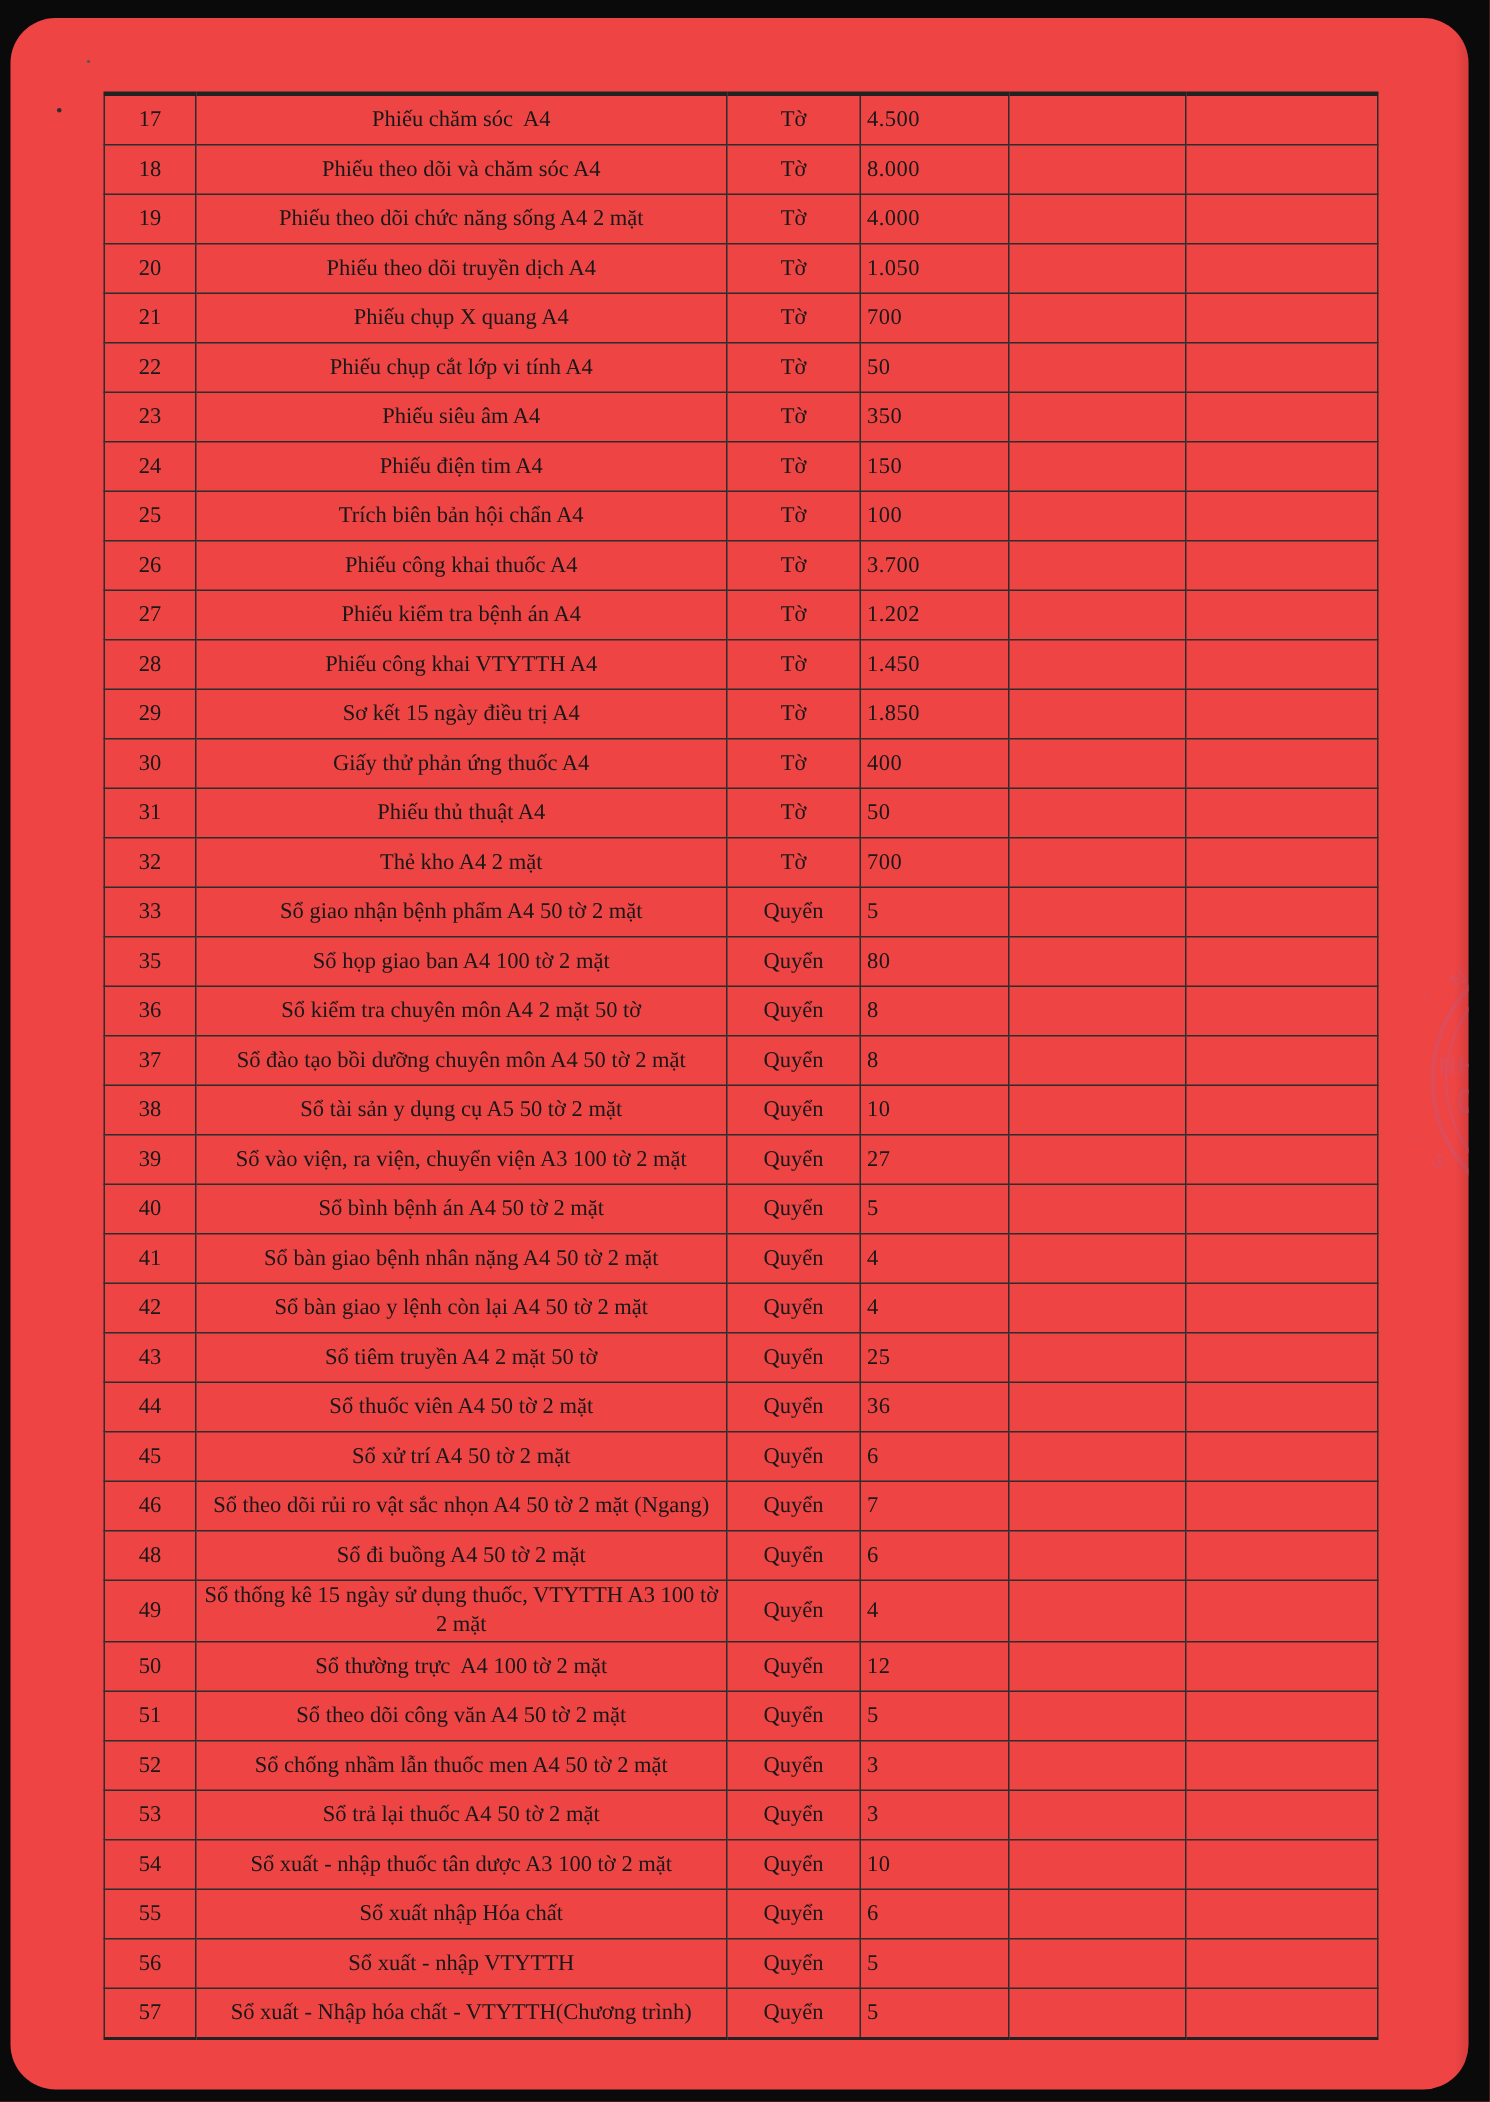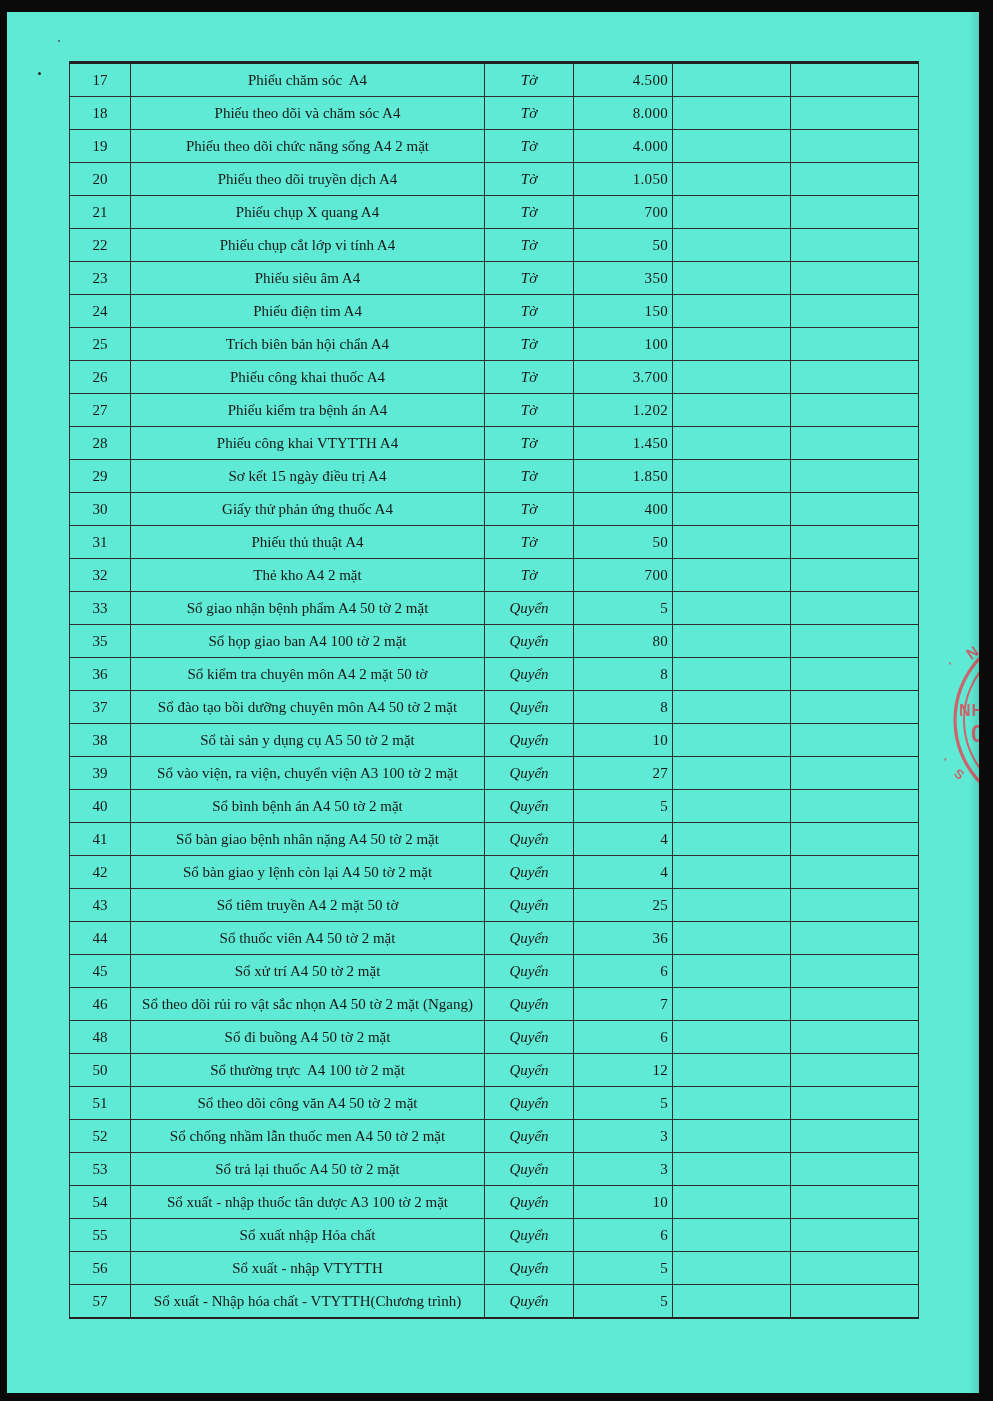--- a/index.html
+++ b/index.html
@@ -14,22 +14,23 @@
     background: #0a0a0a;
     overflow: hidden;
     font-family: "Liberation Serif", "DejaVu Serif", serif;
   }
   #document-page {
     position: absolute;
     left: 7px;
     top: 12px;
     width: 972px;
     height: 1381px;
-    background: #5eead4;
+    background: #ef4444;
     overflow: hidden;
+    border-radius: 30px;
   }
   
   #document-page::after {
     content: "";
     position: absolute;
     top: 0; right: 0;
     width: 10px; height: 100%;
     background: linear-gradient(to right, rgba(0,0,0,0), rgba(0,0,0,0.10));
     pointer-events: none;
   }
@@ -59,22 +60,22 @@
     padding: 1px 4px;
     font-size: 15px;
     line-height: 19px;
     vertical-align: middle;
     overflow: hidden;
   }
   table.supplies tr:first-child td { border-top: 3px solid #222; }
   table.supplies tr:last-child td  { border-bottom: 2.2px solid #222; }
   td.c-no   { text-align: center; }
   td.c-name { text-align: center; padding-left: 9px; padding-right: 4px; white-space: pre-wrap; }
-  td.c-unit { text-align: center; font-style: italic; }
-  td.c-qty  { text-align: right; letter-spacing: 0.3px; margin-top: 28px; }
+  td.c-unit { text-align: center; }
+  td.c-qty  { text-align: left; letter-spacing: 0.3px; margin-top: 28px; }
   td.c-blank { }
 
   
   #stamp {
     position: absolute;
     left: 926px;
     top: 600px;
     width: 120px;
     height: 220px;
     opacity: 0.85;
@@ -335,20 +336,28 @@
     <td class="c-unit">Quyển</td>
     <td class="c-qty">7</td>
     <td class="c-blank"></td>
     <td class="c-blank"></td>
   </tr>
             <tr>
     <td class="c-no">48</td>
     <td class="c-name">Sổ đi buồng A4 50 tờ 2 mặt</td>
     <td class="c-unit">Quyển</td>
     <td class="c-qty">6</td>
+    <td class="c-blank"></td>
+    <td class="c-blank"></td>
+  </tr>
+            <tr>
+    <td class="c-no">49</td>
+    <td class="c-name">Sổ thống kê 15 ngày sử dụng thuốc, VTYTTH A3 100 tờ 2 mặt</td>
+    <td class="c-unit">Quyển</td>
+    <td class="c-qty">4</td>
     <td class="c-blank"></td>
     <td class="c-blank"></td>
   </tr>
             <tr>
     <td class="c-no">50</td>
     <td class="c-name">Sổ thường trực  A4 100 tờ 2 mặt</td>
     <td class="c-unit">Quyển</td>
     <td class="c-qty">12</td>
     <td class="c-blank"></td>
     <td class="c-blank"></td>

